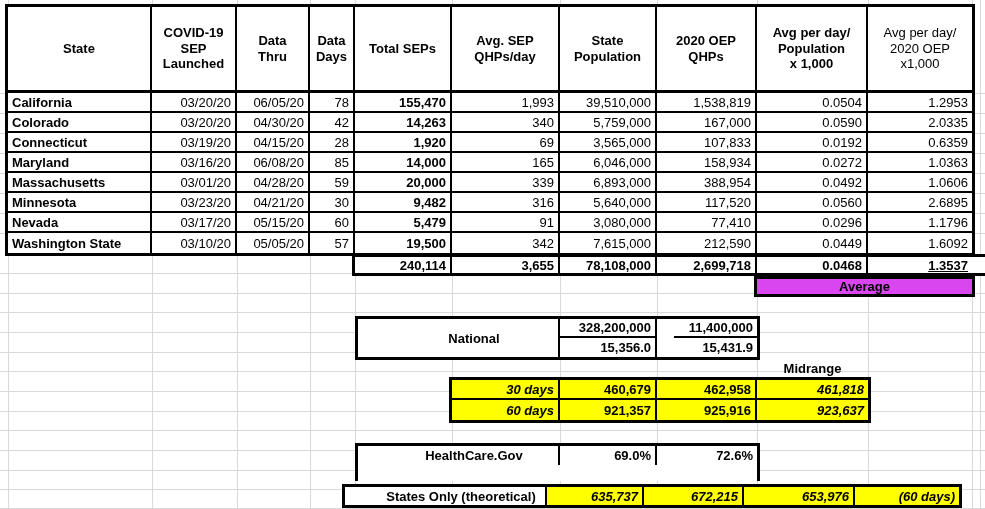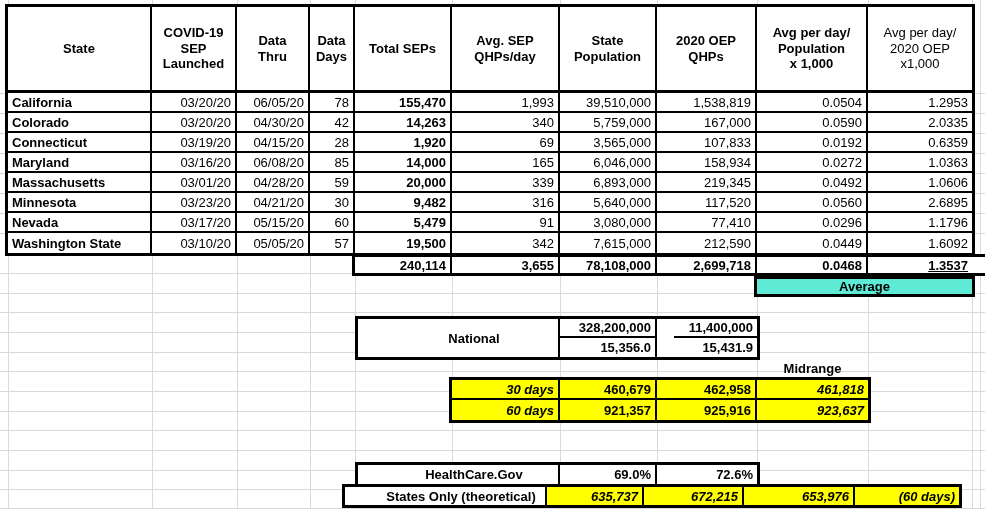--- a/index.html
+++ b/index.html
@@ -32,37 +32,37 @@
     justify-content:center;border-bottom:3px solid #000;}
   #main-grid > :nth-child(10n){border-right:none;}
   #main-grid > :nth-child(n+81){border-bottom:none;}
   
   #totals-grid{left:352px;top:254px;width:754px;height:22px;
     grid-template-columns:97px 108px 97px 100px 111px 104px;grid-template-rows:16px;}
   #totals-grid .cell{border-bottom:none;}
   #totals-grid > :nth-child(6){border-right:none;text-decoration:underline;}
   
   #avg-box{left:754px;top:276px;width:221px;height:21px;border:3px solid #000;
-    background:#5eead4;display:flex;align-items:center;justify-content:center;
+    background:#d946ef;display:flex;align-items:center;justify-content:center;
     font-size:13px;font-weight:bold;}
   
   #national-grid{left:355px;top:316px;width:405px;height:44px;
     grid-template-columns:202px 97px 100px;grid-template-rows:19px 19px;}
   #national-grid .lbl{grid-column:1;grid-row:1/3;border-bottom:none;}
   
   #midrange{left:757px;top:360px;width:111px;height:17px;
     display:flex;align-items:center;justify-content:center;
     font-size:13px;font-weight:bold;}
   
   #proj-grid{left:449px;top:377px;width:422px;height:46px;
     grid-template-columns:108px 97px 100px 111px;grid-template-rows:20px 20px;}
   #proj-grid > :nth-child(4n){border-right:none;}
   #proj-grid > :nth-child(n+5){border-bottom:none;}
   
-  #hc-grid{left:355px;top:462px;width:405px;height:38px;border-bottom:none;
+  #hc-grid{left:355px;top:443px;width:405px;height:38px;border-bottom:none;
     grid-template-columns:202px 97px 100px;grid-template-rows:19px;}
   #hc-grid .cell{border-bottom:none;}
   #hc-grid > :nth-child(3){border-right:none;}
   #so-grid{left:342px;top:484px;width:620px;height:24px;
     grid-template-columns:202px 97px 100px 111px 104px;grid-template-rows:18px;}
   #so-grid .cell{border-bottom:none;}
   #so-grid > :nth-child(5){border-right:none;}
 </style>
 </head>
 <body>
@@ -168,21 +168,21 @@
       <div class="cell ar">158,934</div>
       <div class="cell ar">0.0272</div>
       <div class="cell ar">1.0363</div>
       <div class="cell al b">Massachusetts</div>
       <div class="cell ar">03/01/20</div>
       <div class="cell ar">04/28/20</div>
       <div class="cell ar">59</div>
       <div class="cell ar b">20,000</div>
       <div class="cell ar">339</div>
       <div class="cell ar">6,893,000</div>
-      <div class="cell ar">219,345</div>
+      <div class="cell ar">388,954</div>
       <div class="cell ar">0.0492</div>
       <div class="cell ar">1.0606</div>
       <div class="cell al b">Minnesota</div>
       <div class="cell ar">03/23/20</div>
       <div class="cell ar">04/21/20</div>
       <div class="cell ar">30</div>
       <div class="cell ar b">9,482</div>
       <div class="cell ar">316</div>
       <div class="cell ar">5,640,000</div>
       <div class="cell ar">117,520</div>

